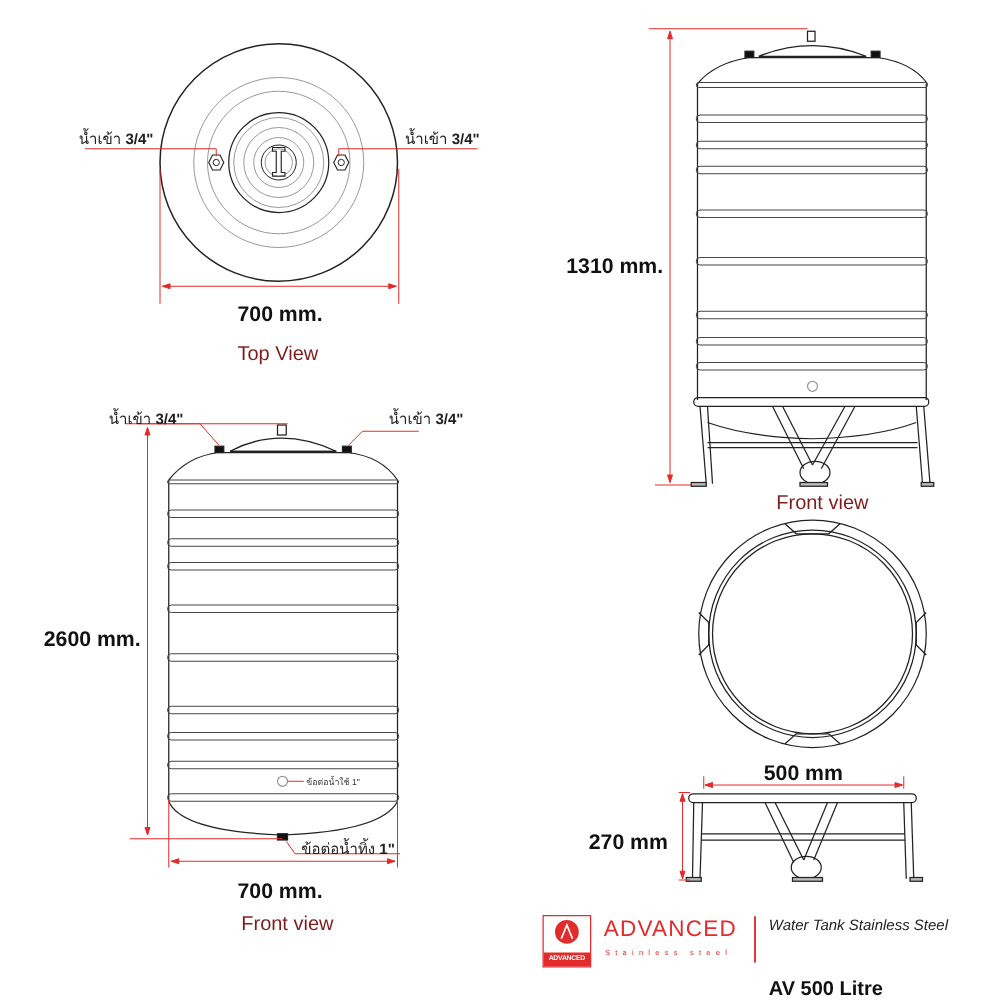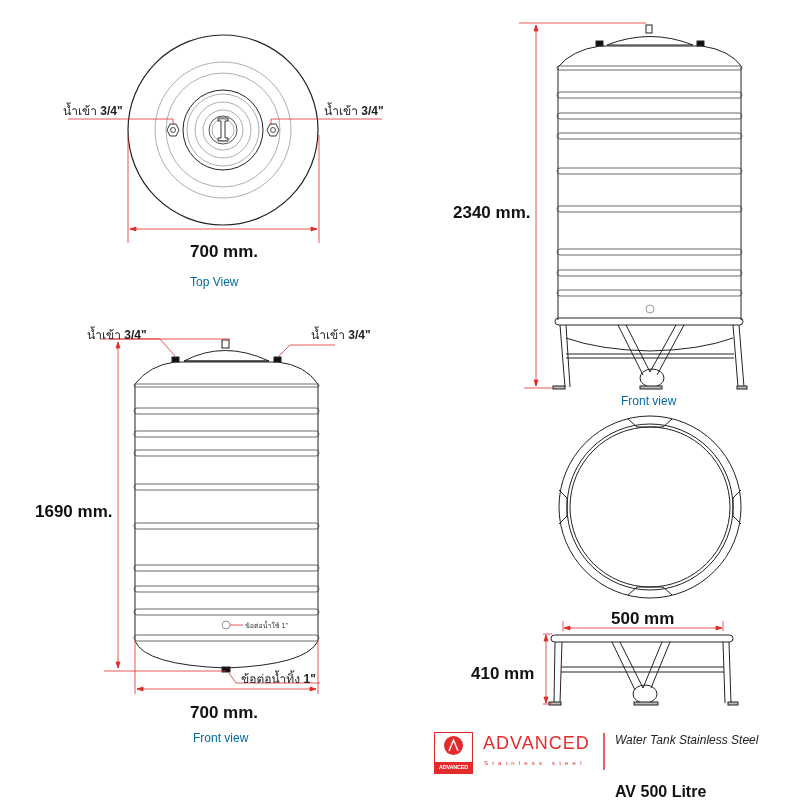--- a/index.html
+++ b/index.html
@@ -1,19 +1,19 @@
 <!DOCTYPE html>
 <html><head>
 <meta charset="utf-8">
 <style>
   html, body { margin:0; padding:0; background:#ffffff; }
   body { width:800px; height:800px; position:relative; overflow:hidden; font-family:"Liberation Sans", sans-serif; color:#111; }
   .abs { position:absolute; white-space:nowrap; }
   .dim { font-weight:bold; font-size:17px; color:#111; }
-  .cap { font-size:12px; color:#0369a1; }
+  .cap { font-size:16px; color:#7f1d1d; }
   .note { font-size:12px; color:#222; }
   .note b { font-weight:bold; }
   svg.draw { position:absolute; left:0; top:0; }
   .brand-name { color:#e32b2b; font-size:18px; letter-spacing:1px; }
   .brand-sub { color:#e32b2b; font-size:6px; letter-spacing:4.2px; }
   .prod-line { font-size:12px; color:#222; }
   .prod-model { font-size:16px; font-weight:bold; color:#111; }
 </style>
 </head>
 <body>
@@ -200,34 +200,34 @@
 <div class="abs cap" style="left:190px; top:275px;">Top View</div>
 
 <div class="abs note" style="left:87px; top:325px;">
   <span>น้ำเข้า</span>
   <b>3/4"</b>
 </div>
 <div class="abs note" style="left:311px; top:325px;">
   <span>น้ำเข้า</span>
   <b>3/4"</b>
 </div>
-<div class="abs dim" style="left:35px; top:502px;">1690 mm.</div>
+<div class="abs dim" style="left:35px; top:502px;">2600 mm.</div>
 <div class="abs" style="left:245px; top:620px; font-size:7px; color:#333;">ข้อต่อน้ำใช้ 1"</div>
 <div class="abs note" style="left:241px; top:669px;">
   <span>ข้อต่อน้ำทิ้ง</span>
   <b>1"</b>
 </div>
 <div class="abs dim" style="left:190px; top:703px;">700 mm.</div>
 <div class="abs cap" style="left:193px; top:731px;">Front view</div>
 
-<div class="abs dim" style="left:453px; top:203px;">2340 mm.</div>
+<div class="abs dim" style="left:453px; top:203px;">1310 mm.</div>
 <div class="abs cap" style="left:621px; top:394px;">Front view</div>
 
 <div class="abs dim" style="left:611px; top:609px;">500 mm</div>
-<div class="abs dim" style="left:471px; top:664px;">410 mm</div>
+<div class="abs dim" style="left:471px; top:664px;">270 mm</div>
 
 <div class="abs" style="left:434px; top:732px; width:37px; height:40px; border:1px solid #e32b2b; background:#fff;">
   <div style="position:absolute; left:9px; top:3px; width:19px; height:19px; border-radius:50%; background:#e32b2b;">
     <svg width="19" height="19" viewBox="0 0 19 19" style="position:absolute;left:0;top:0;">
       <polyline points="5,15 9.5,4 14,15" fill="none" stroke="#fff" stroke-width="1.4"></polyline>
     </svg>
   </div>
   <div style="position:absolute; left:0; bottom:0; width:37px; height:11px; background:#e32b2b; color:#fff; font-size:5.5px; font-weight:bold; text-align:center; line-height:11px; letter-spacing:-0.2px;">ADVANCED</div>
 </div>
 <div class="abs brand-name" style="left:483px; top:733px;">ADVANCED</div>

